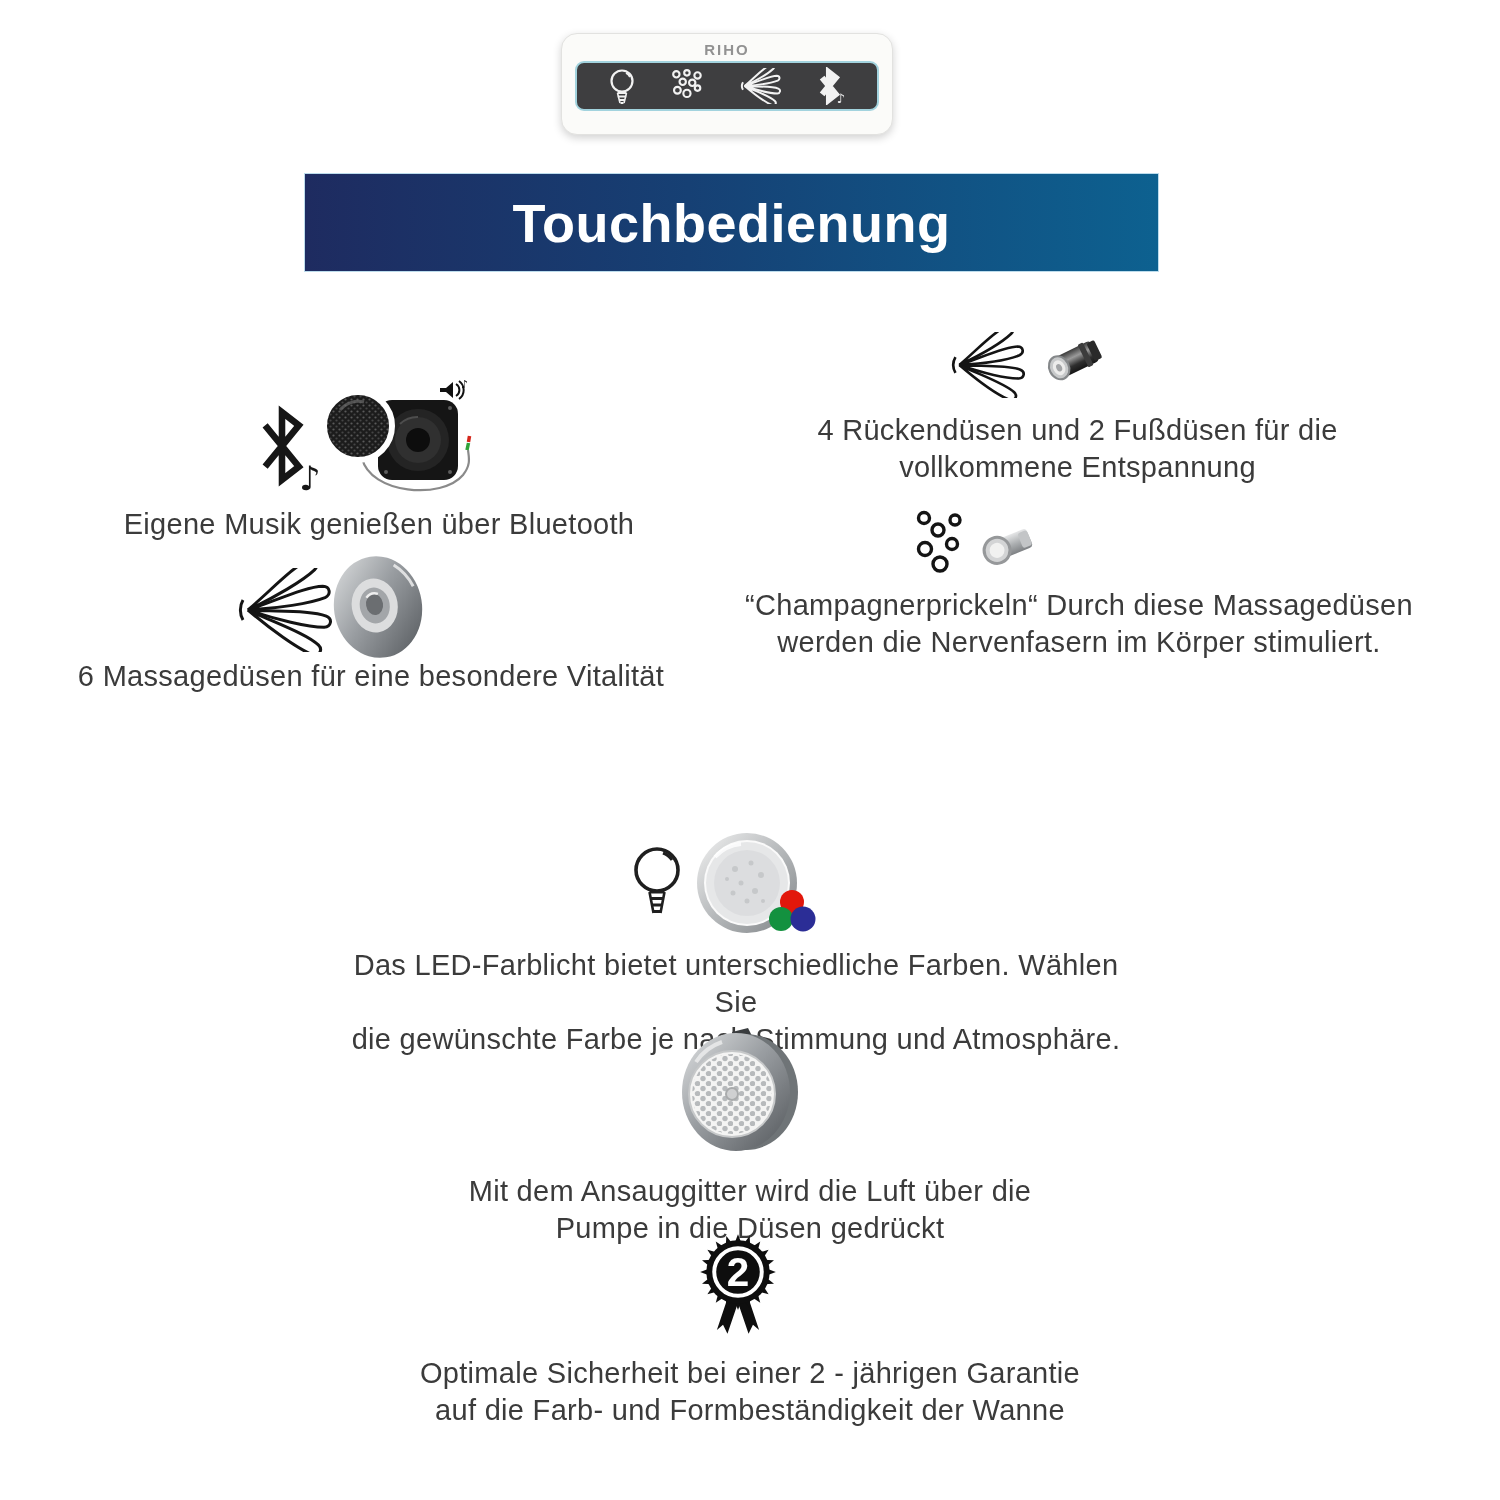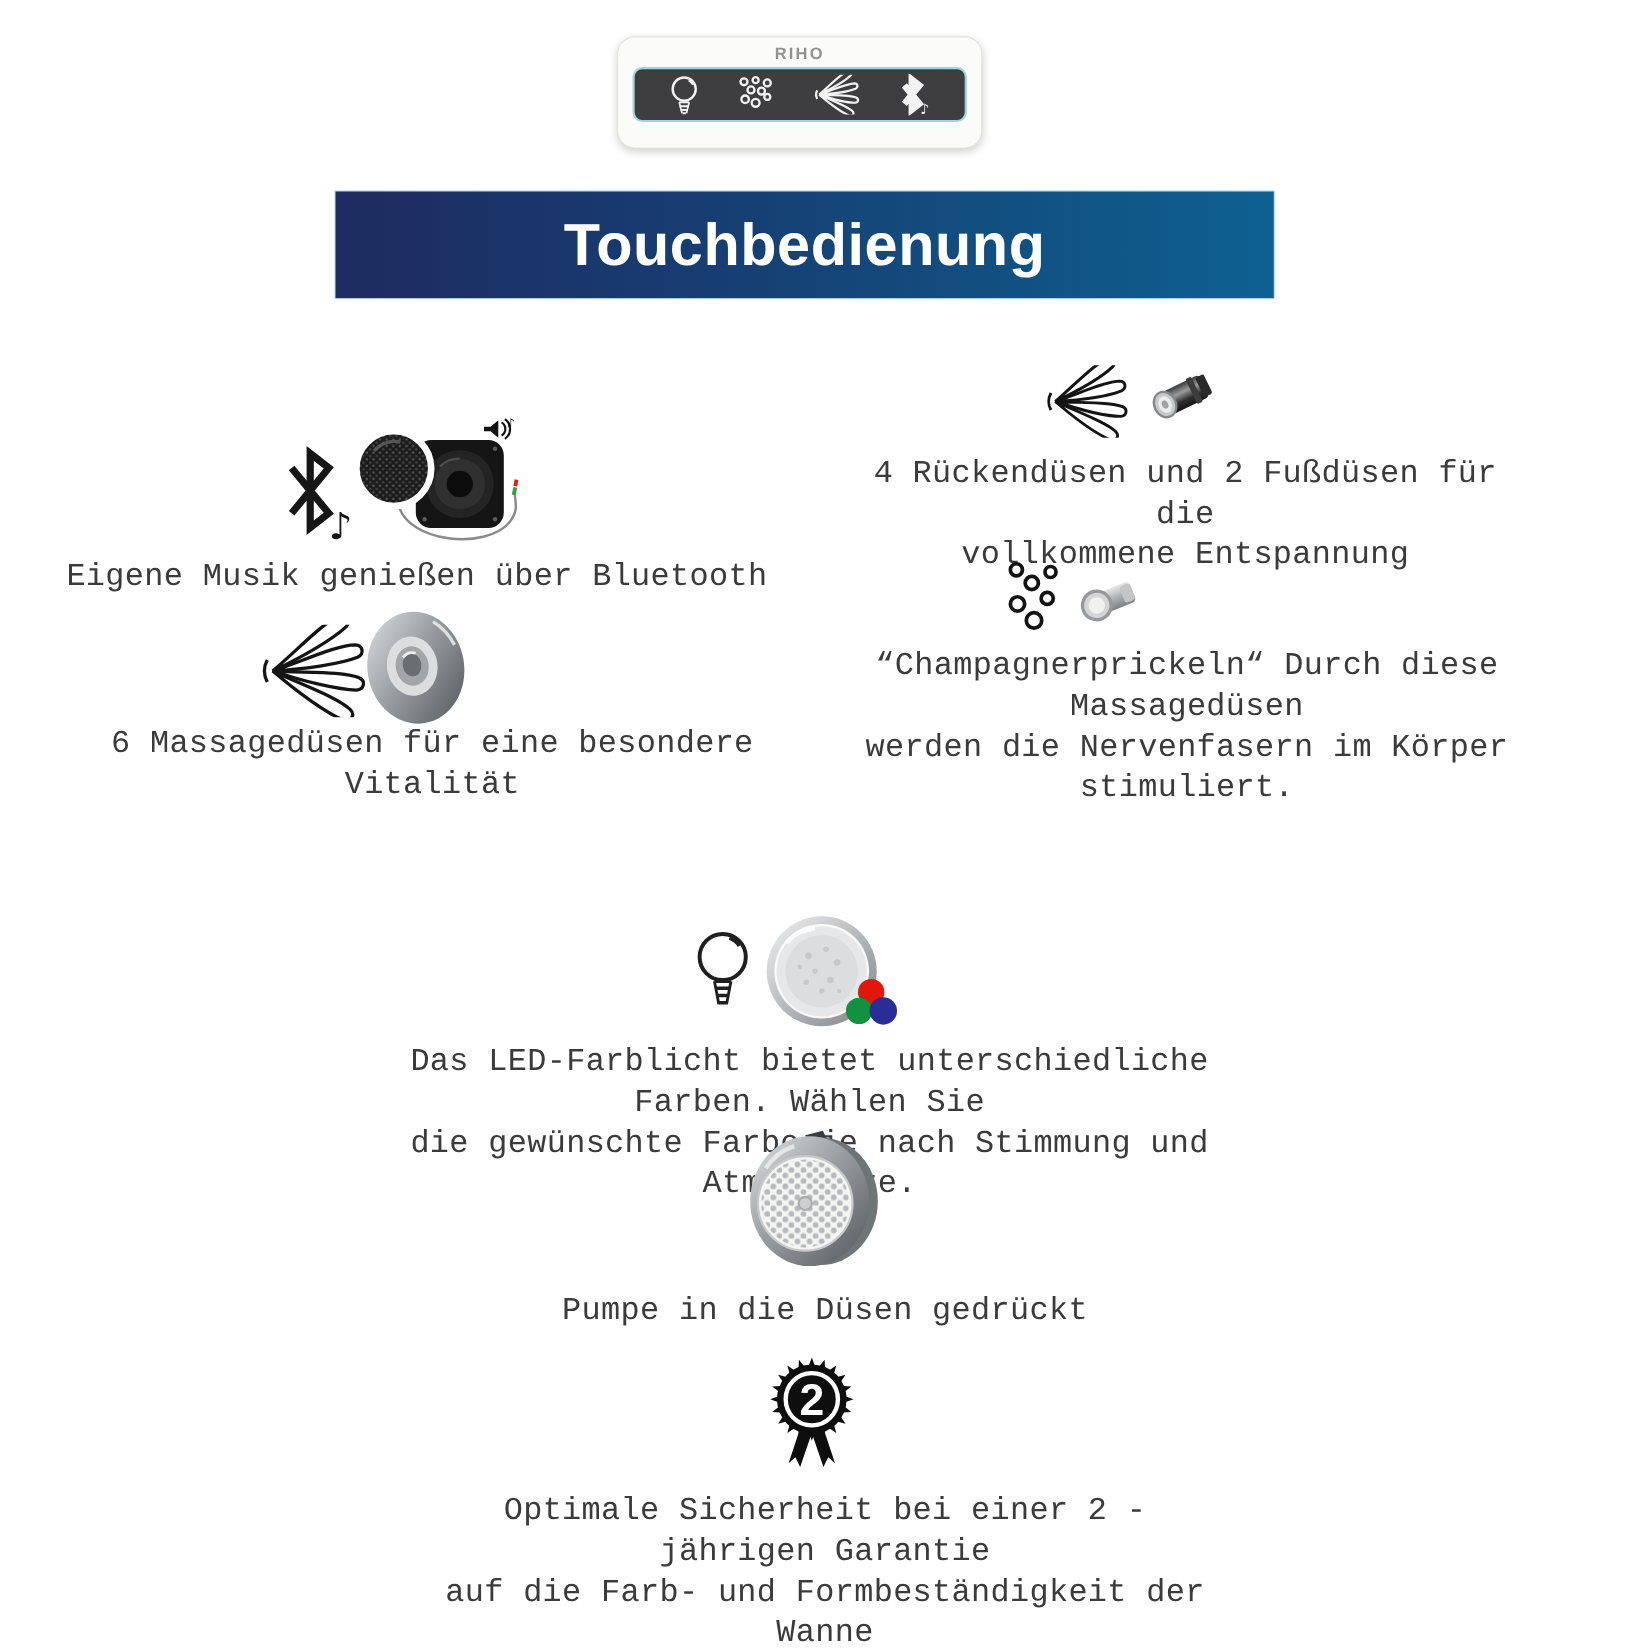--- a/index.html
+++ b/index.html
@@ -15,21 +15,21 @@
   .strip{position:absolute;left:13px;right:13px;top:27px;height:50px;background:#3e3e40;border:2px solid #a2d3de;
          border-radius:9px;display:flex;align-items:center;justify-content:space-around;padding:0 12px;box-sizing:border-box;}
 
   
   .banner{left:305px;top:174px;width:853px;height:97px;
           background:linear-gradient(90deg,#1e2b60 0%,#164074 45%,#0d6190 100%);
           box-shadow:0 0 0 1px #bcdcec;display:flex;align-items:center;justify-content:center;}
   .banner h1{margin:0;color:#ffffff;font-size:54px;font-weight:bold;letter-spacing:0.5px;}
 
   
-  .caption{position:absolute;text-align:center;font-size:29px;line-height:37px;letter-spacing:0.3px;color:#3b3b3b;font-family:Liberation Mono, monospace;}
+  .caption{position:absolute;text-align:center;font-size:29px;line-height:37px;letter-spacing:0.3px;color:#3b3b3b;}
   .caption span{display:block;}
 </style>
 </head>
 <body>
 
 <div class="canvas">
 
   <svg width="0" height="0" style="position:absolute" aria-hidden="true">
     <defs>
       <linearGradient id="gChrome" x1="0" y1="0" x2="1" y2="1">
@@ -152,21 +152,21 @@
   <svg class="abs" style="left:330px;top:552px" width="96" height="110" viewBox="0 0 96 110">
     <g transform="rotate(-9 48 55)">
       <ellipse cx="48" cy="55" rx="44" ry="51" fill="url(#gChrome)"></ellipse>
       <ellipse cx="45" cy="53" rx="23" ry="27" fill="#dcddde"></ellipse>
       <ellipse cx="45" cy="53" rx="15" ry="18" fill="#a3a6a9"></ellipse>
       <ellipse cx="45" cy="52" rx="8.5" ry="10.5" fill="#6b6e71"></ellipse>
       <path d="M38 44 A11 12 0 0 1 50 42" stroke="#eeeeee" stroke-width="2.5" fill="none"></path>
       <path d="M70 16 A48 54 0 0 1 86 40" stroke="#f2f2f2" stroke-width="3" fill="none" opacity="0.8"></path>
     </g>
   </svg>
-  <div class="abs caption" style="left:53px;top:658px;width:680px">
+  <div class="abs caption" style="left:31px;top:658px;width:680px">
     <span>6 Massagedüsen für eine besondere Vitalität</span>
   </div>
 
   <svg class="abs" style="left:950px;top:332px" width="78" height="66" viewBox="0 0 100 84">
     <g transform="translate(12,42)" stroke="#141414" fill="#ffffff">
       <path d="M-5 -10 C -8.5 -4, -8.5 4, -5 10" stroke-width="3.4" fill="none"></path>
       <g stroke-width="3.4">
         <path d="M0 0 C 30 -4, 62 -12, 78 -9 C 85 -7.5, 85 0.5, 78 2.5 C 62 5.5, 30 4, 0 0 Z" transform="rotate(-33)"></path>
         <path d="M0 0 C 30 -4, 62 -12, 78 -9 C 85 -7.5, 85 0.5, 78 2.5 C 62 5.5, 30 4, 0 0 Z" transform="rotate(-11)"></path>
         <path d="M0 0 C 30 -4, 62 -12, 78 -9 C 85 -7.5, 85 0.5, 78 2.5 C 62 5.5, 30 4, 0 0 Z" transform="rotate(11)"></path>
@@ -249,20 +249,21 @@
   <svg class="abs" style="left:678px;top:1026px" width="124" height="130" viewBox="0 0 124 130">
     <polygon points="54,6 70,2 76,14 58,18" fill="#3a3d3f"></polygon>
     <ellipse cx="68" cy="66" rx="52" ry="58" fill="#6f7477"></ellipse>
     <ellipse cx="58" cy="66" rx="54" ry="59" fill="url(#gChrome)"></ellipse>
     <circle cx="54" cy="68" r="43" fill="#f4f4f3" stroke="#c6c8c9" stroke-width="2"></circle>
     <circle cx="54" cy="68" r="40" fill="url(#pHoles)"></circle>
     <circle cx="54" cy="68" r="6" fill="#cfd0d1" stroke="#a9abac" stroke-width="2"></circle>
     <path d="M18 36 A50 52 0 0 1 44 16" stroke="#f4f4f4" stroke-width="4" fill="none" opacity="0.7"></path>
   </svg>
   <div class="abs caption" style="left:420px;top:1173px;width:660px">
+    <span>Mit dem Ansauggitter wird die Luft über die</span>
     <span>Pumpe in die Düsen gedrückt</span>
   </div>
 
   <svg class="abs" style="left:694px;top:1233px" width="88" height="108" viewBox="0 0 100 122">
     <g fill="#0e0e0e">
       <path d="M38 74 L26 110 L33 104 L38 114 L50 79 Z"></path>
       <path d="M62 74 L74 110 L67 104 L62 114 L50 79 Z"></path>
     </g>
     <g id="spike">
         <polygon points="45.5,13 54.5,13 50,1" fill="#0e0e0e"></polygon>

